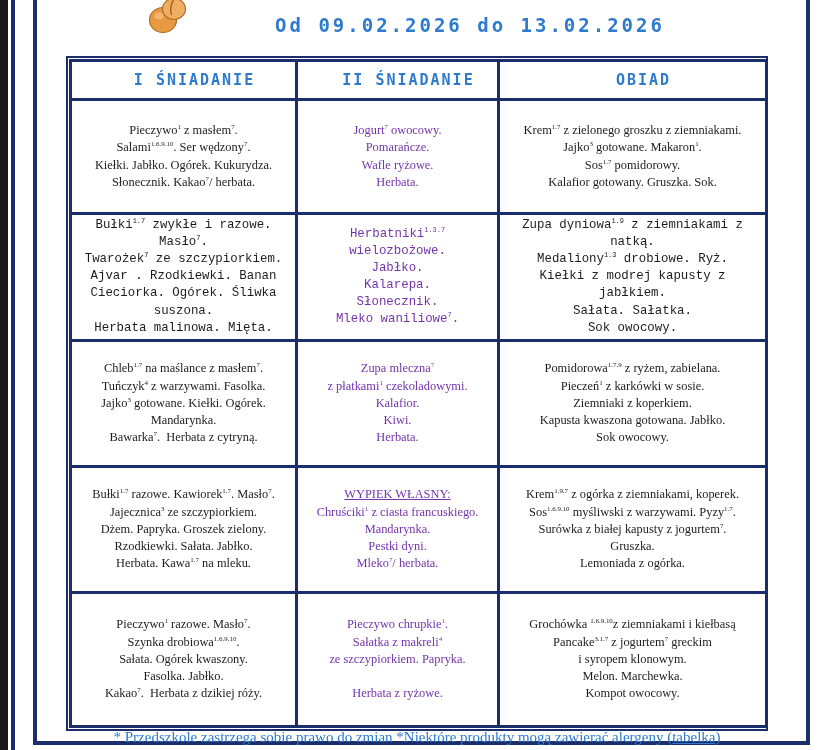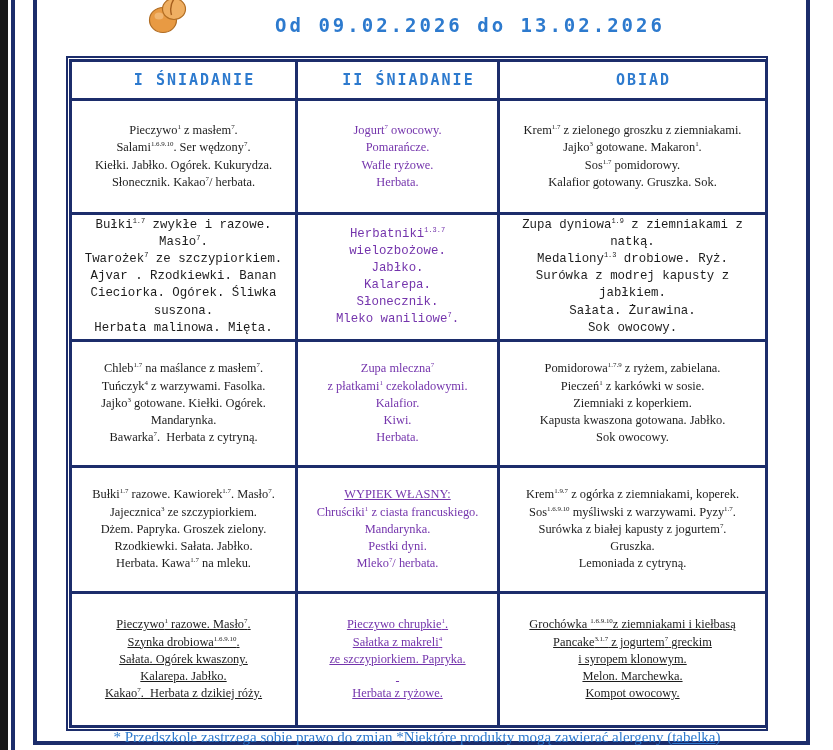--- a/index.html
+++ b/index.html
@@ -33,21 +33,21 @@
     font-size:15px;font-weight:bold;letter-spacing:2px;
     color:var(--blue);
     padding-left:25px;
   }
   td{font-size:12.4px;color:var(--black);line-height:1.38;}
   td.c1{color:var(--purple);}
   tbody tr:nth-child(1) td{height:107px;}
   tbody tr:nth-child(2) td{height:119px;font-family:Liberation Mono, monospace;}
   tbody tr:nth-child(3) td{height:119px;font-family:Liberation Serif, serif;}
   tbody tr:nth-child(4) td{height:119px;}
-  tbody tr:nth-child(5) td{height:127px;text-decoration:underline;}
+  tbody tr:nth-child(5) td{height:127px;}
   td .line{display:block;}
   sup{font-size:0.56em;line-height:0;letter-spacing:0;}
   .u{text-decoration:underline;}
   .footnote{
     position:absolute;left:66px;top:729px;width:702px;text-align:center;
     font-size:15px;color:var(--blue);
   }
 </style>
 </head>
 <body>
@@ -112,22 +112,22 @@
             <td class="c1">
               <div class="line">Herbatniki<sup>1.3.7</sup> wielozbożowe.</div>
               <div class="line">Jabłko.</div>
               <div class="line">Kalarepa.</div>
               <div class="line">Słonecznik.</div>
               <div class="line">Mleko waniliowe<sup>7</sup>.</div>
             </td>
             <td class="c2">
               <div class="line">Zupa dyniowa<sup>1.9</sup> z ziemniakami z natką.</div>
               <div class="line">Medaliony<sup>1.3</sup> drobiowe. Ryż.</div>
-              <div class="line">Surówka z modrej kapusty z jabłkiem.</div>
-              <div class="line">Sałata. Żurawina.</div>
+              <div class="line">Kiełki z modrej kapusty z jabłkiem.</div>
+              <div class="line">Sałata. Sałatka.</div>
               <div class="line">Sok owocowy.</div>
             </td>
           </tr>
           <tr>
             <td class="c0">
               <div class="line">Chleb<sup>1.7</sup> na maślance z masłem<sup>7</sup>.</div>
               <div class="line">Tuńczyk<sup>4</sup> z warzywami. Fasolka.</div>
               <div class="line">Jajko<sup>3</sup> gotowane. Kiełki. Ogórek.</div>
               <div class="line">Mandarynka.</div>
               <div class="line">Bawarka<sup>7</sup>.&nbsp; Herbata z cytryną.</div>
@@ -160,29 +160,29 @@
               <div class="line">Chruściki<sup>1</sup> z ciasta francuskiego.</div>
               <div class="line">Mandarynka.</div>
               <div class="line">Pestki dyni.</div>
               <div class="line">Mleko<sup>7</sup>/ herbata.</div>
             </td>
             <td class="c2">
               <div class="line">Krem<sup>1.9.7</sup> z ogórka z ziemniakami, koperek.</div>
               <div class="line">Sos<sup>1.6.9.10</sup> myśliwski z warzywami. Pyzy<sup>1.7</sup>.</div>
               <div class="line">Surówka z białej kapusty z jogurtem<sup>7</sup>.</div>
               <div class="line">Gruszka.</div>
-              <div class="line">Lemoniada z cytryną.</div>
+              <div class="line">Lemoniada z ogórka.</div>
             </td>
           </tr>
           <tr>
             <td class="c0">
               <div class="line">Pieczywo<sup>1</sup> razowe. Masło<sup>7</sup>.</div>
               <div class="line">Szynka drobiowa<sup>1.6.9.10</sup>.</div>
               <div class="line">Sałata. Ogórek kwaszony.</div>
-              <div class="line">Kalarepa. Jabłko.</div>
+              <div class="line">Fasolka. Jabłko.</div>
               <div class="line">Kakao<sup>7</sup>.&nbsp; Herbata z dzikiej róży.</div>
             </td>
             <td class="c1">
               <div class="line">Pieczywo chrupkie<sup>1</sup>.</div>
               <div class="line">Sałatka z makreli<sup>4</sup></div>
               <div class="line">ze szczypiorkiem. Papryka.</div>
               <div class="line">&nbsp;</div>
               <div class="line">Herbata z ryżowe.</div>
             </td>
             <td class="c2">

